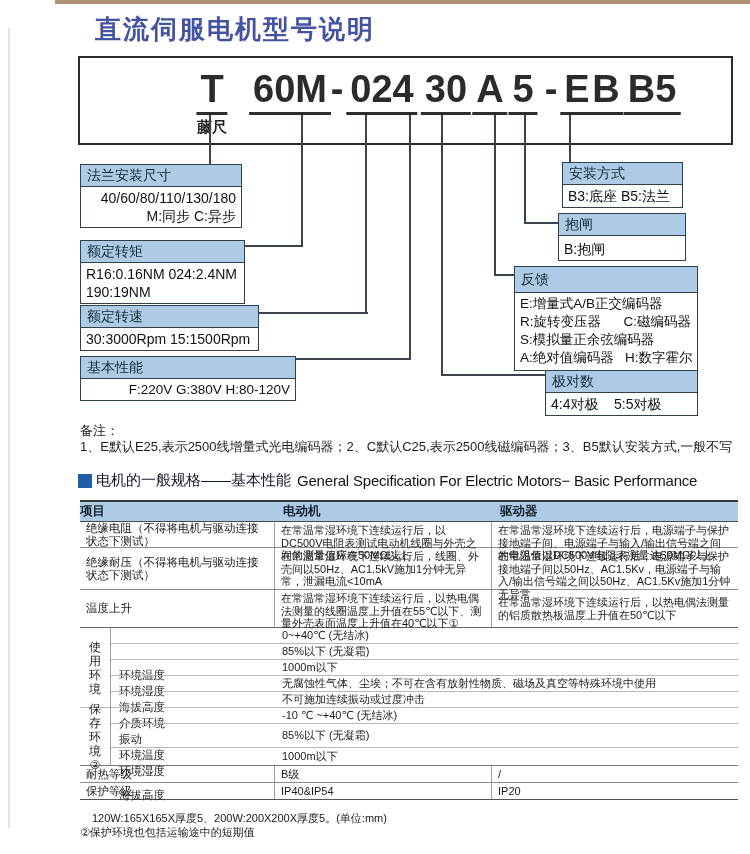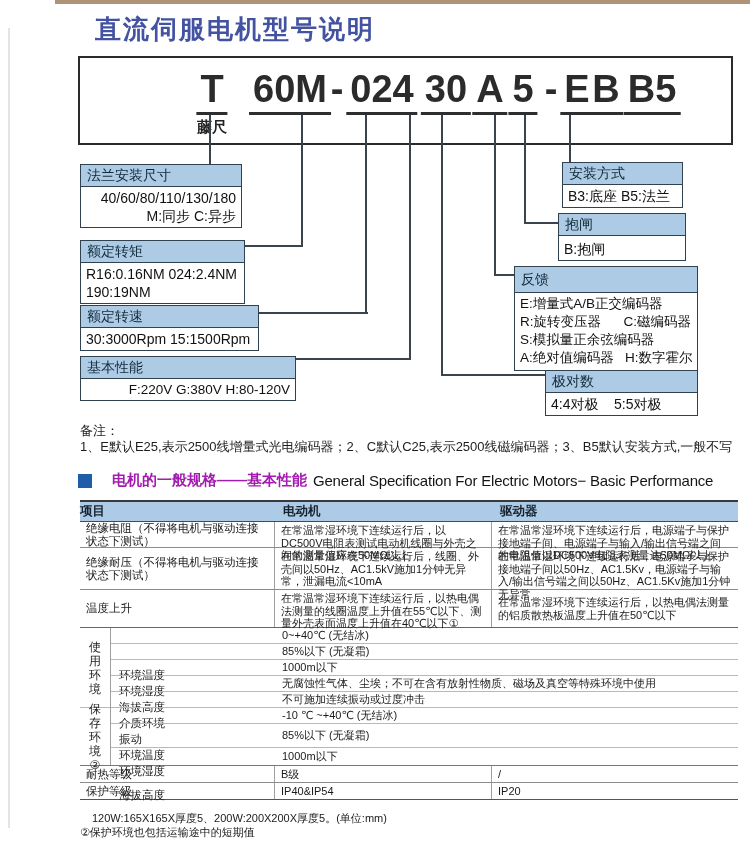--- a/index.html
+++ b/index.html
@@ -27,21 +27,21 @@
   .callout .bd { padding:2px 5px; font-size:14px; color:#111; }
   .callout .bd .ln { line-height:18px; white-space:pre; }
   .callout .bd.center { text-align:right; }
 
   
   .notes { position:absolute; left:80px; top:423px; font-size:13px; color:#1d1d1d; line-height:16px; }
 
   
   .section-head { position:absolute; left:78px; top:471px; font-size:15px; display:flex; align-items:center; }
   .sq { width:14px; height:14px; background:#1f5da8; margin-right:4px; }
-  .section-cn { font-weight:bold; color:#a21caf;margin-left:16px; }
+  .section-cn { font-weight:normal; color:#0f172a; }
   .section-en { color:#141414; margin-left:6px; letter-spacing:-0.2px; }
 
   
   .spec-table { position:absolute; left:80px; top:500px; width:658px; font-size:11px; color:#1a1a1a; }
   .t-header { display:flex; height:22px; background:#adcbe6; border-top:2px solid #3a3a3a; border-bottom:1px solid #4a4a4a; align-items:center; font-weight:bold; font-size:12.5px; color:#16222e; }
   .th1 { width:195px; } .th2 { width:217px; padding-left:8px; } .th3 { flex:1; padding-left:8px; }
   .t-row { display:flex; border-bottom:1px solid #8c8c8c; line-height:12.5px; }
   .c1 { width:195px; border-right:1px solid #9f9f9f; padding:2px 6px; display:flex; align-items:center; font-size:11.5px; }
   .c2 { width:217px; border-right:1px solid #9f9f9f; padding:2px 6px; }
   .c3 { flex:1; padding:2px 6px; }

